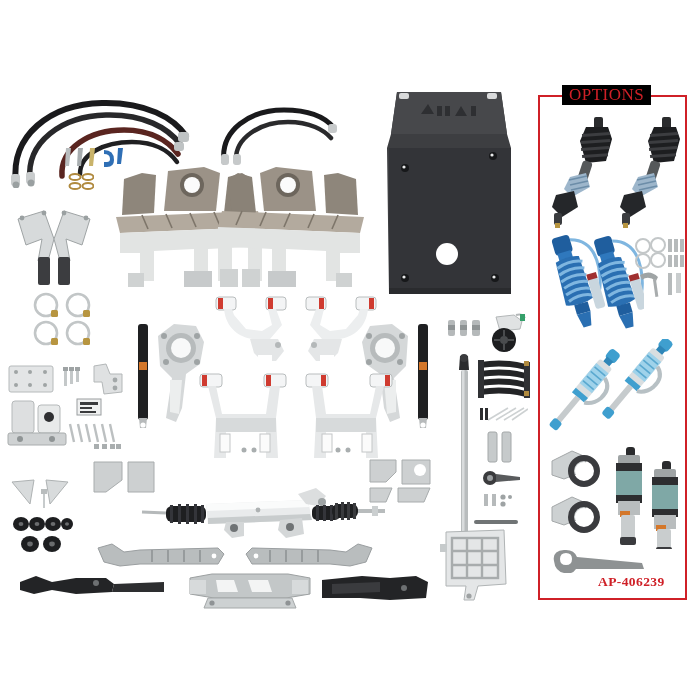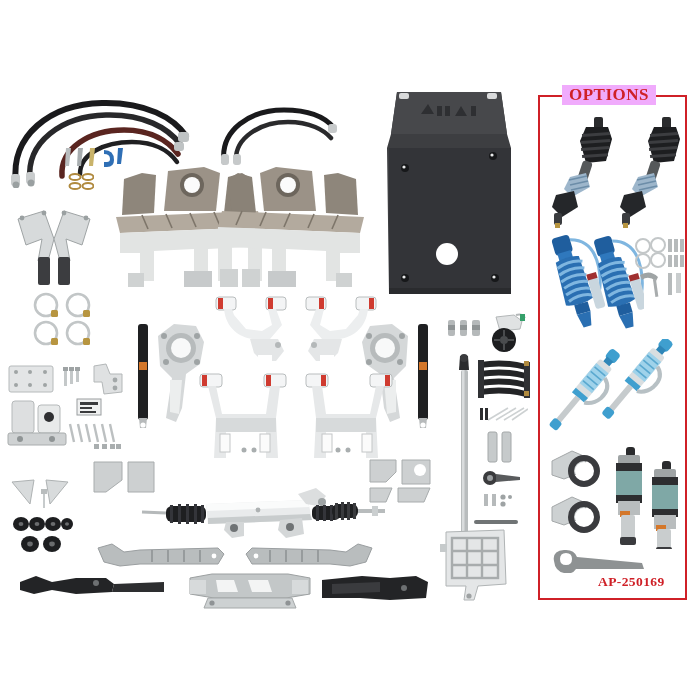--- a/index.html
+++ b/index.html
@@ -3,22 +3,22 @@
 <meta charset="utf-8">
 <style>
   html,body{margin:0;padding:0;background:#fff;}
   body{width:700px;height:700px;position:relative;overflow:hidden;
        font-family:"Liberation Sans",sans-serif;}
   #stage{position:absolute;inset:0;background:#ffffff;}
   .p{position:absolute;}
 
   
   #optbox{position:absolute;border:2px solid #cf2027;box-sizing:border-box;background:#fff;}
-  #optlabel{position:absolute;background:#f0abfc;padding:0 7px;color:#cf2027;
-            font-weight:bold;font-size:17px;letter-spacing:.5px;
+  #optlabel{position:absolute;background:#000000;padding:0 7px;color:#cf2027;
+            font-weight:normal;font-size:17px;letter-spacing:.5px;
             font-family:"Liberation Serif",serif;white-space:nowrap;}
   #partnum{position:absolute;color:#cf2027;font-size:13.5px;font-weight:bold;
            letter-spacing:.4px;font-family:"Liberation Serif",serif;}
 </style>
 </head>
 <body>
 
 <div id="stage">
 
   <div class="p" style="left:6px;top:96px;width:190px;height:92px;">
@@ -805,16 +805,16 @@
     </div>
 
     <div class="p" style="left:10px;top:450px;width:96px;height:26px;">
       <svg width="96" height="26" viewBox="0 0 96 26">
         <path d="M4 14 q-2 -10 10 -11 q10 -1 13 7 L92 16 L94 22 L26 22 q-4 6 -12 4 q-9 -2 -10 -12 z" fill="#8e9293"></path>
         <path d="M10 12 q0 -6 6 -6 q6 0 6 6 q0 6 -6 6 q-6 0 -6 -6 z" fill="#ffffff"></path>
       </svg>
     </div>
 
     <div id="optlabel" style="left:22px;top:-12px;">OPTIONS</div>
-    <div id="partnum" style="left:58px;bottom:8px;">AP-250169</div>
+    <div id="partnum" style="left:58px;bottom:8px;">AP-406239</div>
   </div>
 
 </div>
 
 </body></html>

